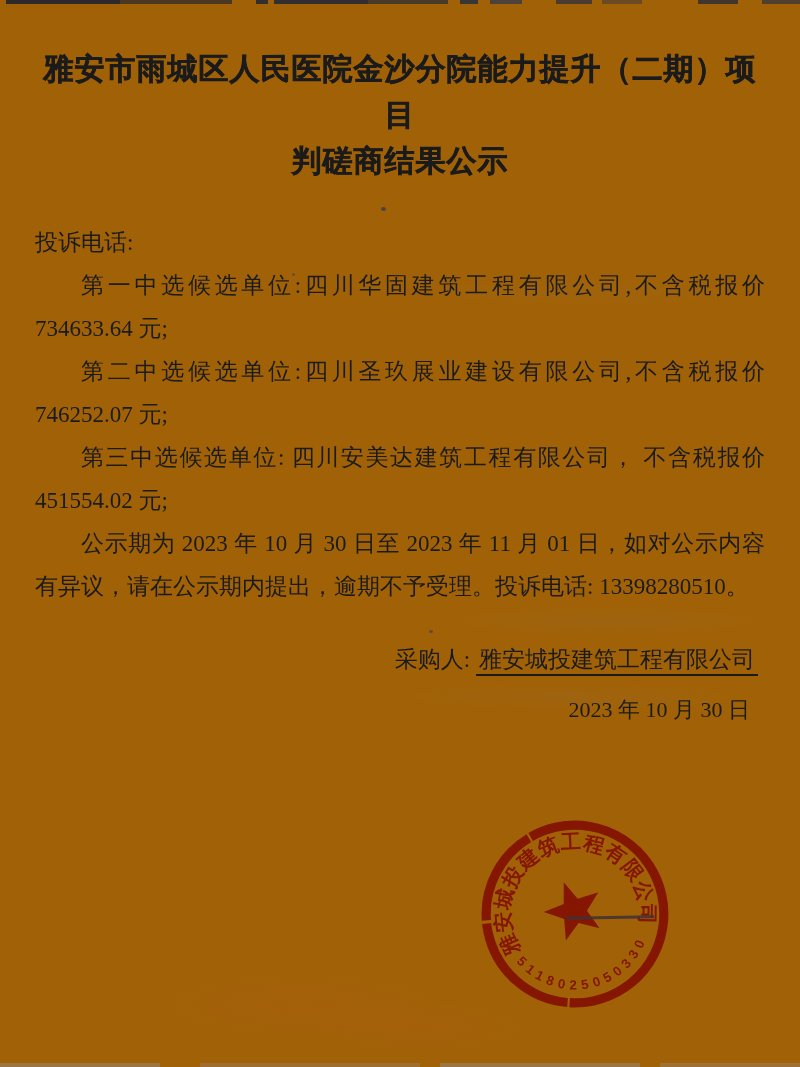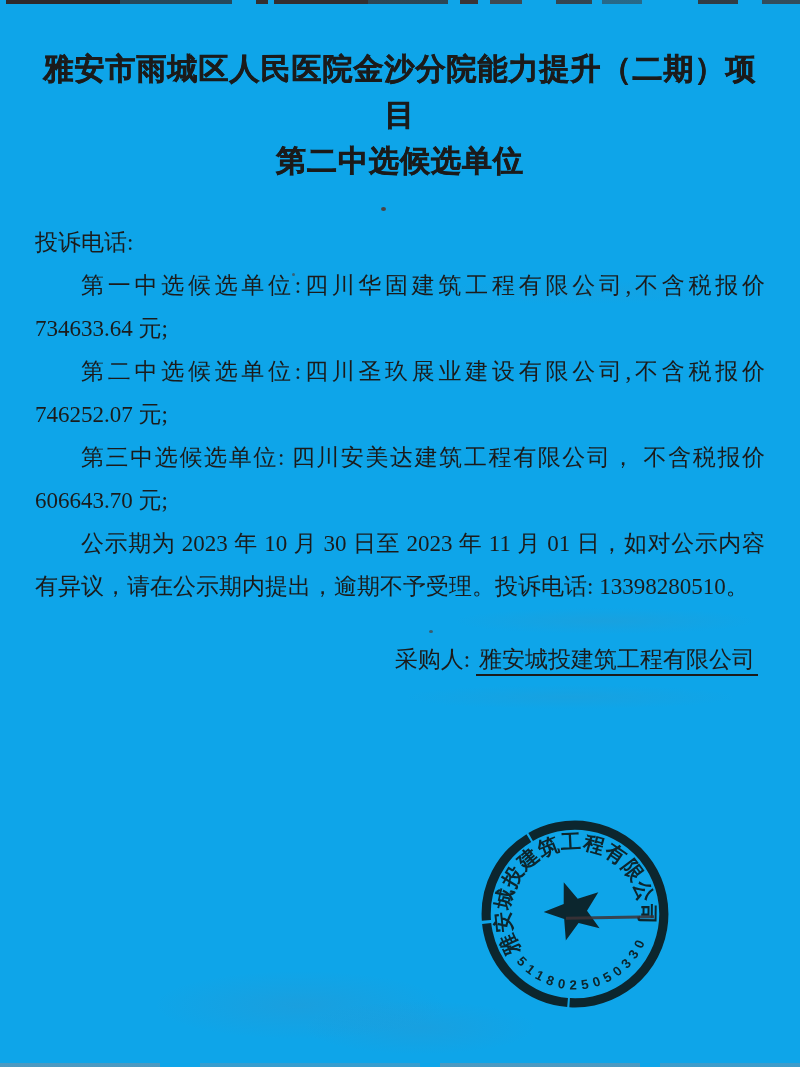--- a/index.html
+++ b/index.html
@@ -1,19 +1,19 @@
 <!DOCTYPE html>
 <html lang="zh"><head>
 <meta charset="utf-8">
 <style>
   html,body{margin:0;padding:0;}
   .page{
     position:relative;
     width:800px;height:1067px;
-    background:#0ea5e9;
+    background:#a16207;
     overflow:hidden;
     font-family:"Liberation Serif","DejaVu Serif",serif;
     color:#1b1b1b;
   }
   
   .edge-top{
     position:absolute;top:0;left:0;width:800px;height:4px;
     background:linear-gradient(90deg,
       transparent 0 6px,  #2e2a2c 6px 120px, rgba(46,42,44,.75) 120px 232px,
       transparent 232px 256px, #332f31 256px 268px, transparent 268px 274px,
@@ -119,36 +119,37 @@
 <div class="page">
 
   <div class="edge-top"></div>
   <div class="dot dot-1"></div>
   <div class="dot dot-2"></div>
   <div class="dot dot-3"></div>
   <div class="ghost ghost-5"></div>
 
   <h1 class="title">
     <span>雅安市雨城区人民医院金沙分院能力提升（二期）项目</span>
-    <span>第二中选候选单位</span>
+    <span>判磋商结果公示</span>
   </h1>
 
   <div class="body-text">
     <p class="salutation">投诉电话:</p>
     <p class="para">第一中选候选单位:四川华固建筑工程有限公司,不含税报价 734633.64 元;</p>
     <p class="para">第二中选候选单位:四川圣玖展业建设有限公司,不含税报价 746252.07 元;</p>
-    <p class="para">第三中选候选单位: 四川安美达建筑工程有限公司， 不含税报价 606643.70 元;</p>
+    <p class="para">第三中选候选单位: 四川安美达建筑工程有限公司， 不含税报价 451554.02 元;</p>
     <p class="para">公示期为 2023 年 10 月 30 日至 2023 年 11 月 01 日，如对公示内容有异议，请在公示期内提出，逾期不予受理。投诉电话: 13398280510。</p>
   </div>
 
   <div class="sign-block">
     <p class="purchaser-line">
       <span>采购人:</span>
       <span class="purchaser-company">雅安城投建筑工程有限公司</span>
     </p>
+    <p class="date-line">2023 年 10 月 30 日</p>
   </div>
 
   <div class="stamp">
     <svg viewBox="0 0 190 190" width="194" height="194">
       <defs>
         <path id="arcTop" d="M 35.7 119 A 64 64 0 1 1 154.3 119" fill="none"></path>
         <path id="arcBottom" d="M 29.1 128.6 A 74 74 0 0 0 160.9 128.6" fill="none"></path>
       </defs>
       <circle cx="95" cy="95" r="87" fill="none" stroke-width="9" stroke-dasharray="160 2 120 3 95 2 180 2" stroke="#cf2920"></circle>
       <polygon points="95,62 102.3,81.9 123.5,82.7 106.9,95.9 112.6,116.3 95,104.5 77.4,116.3 83.1,95.9 66.5,82.7 87.7,81.9" transform="rotate(-8 95 93)" fill="#cf2920"></polygon>

